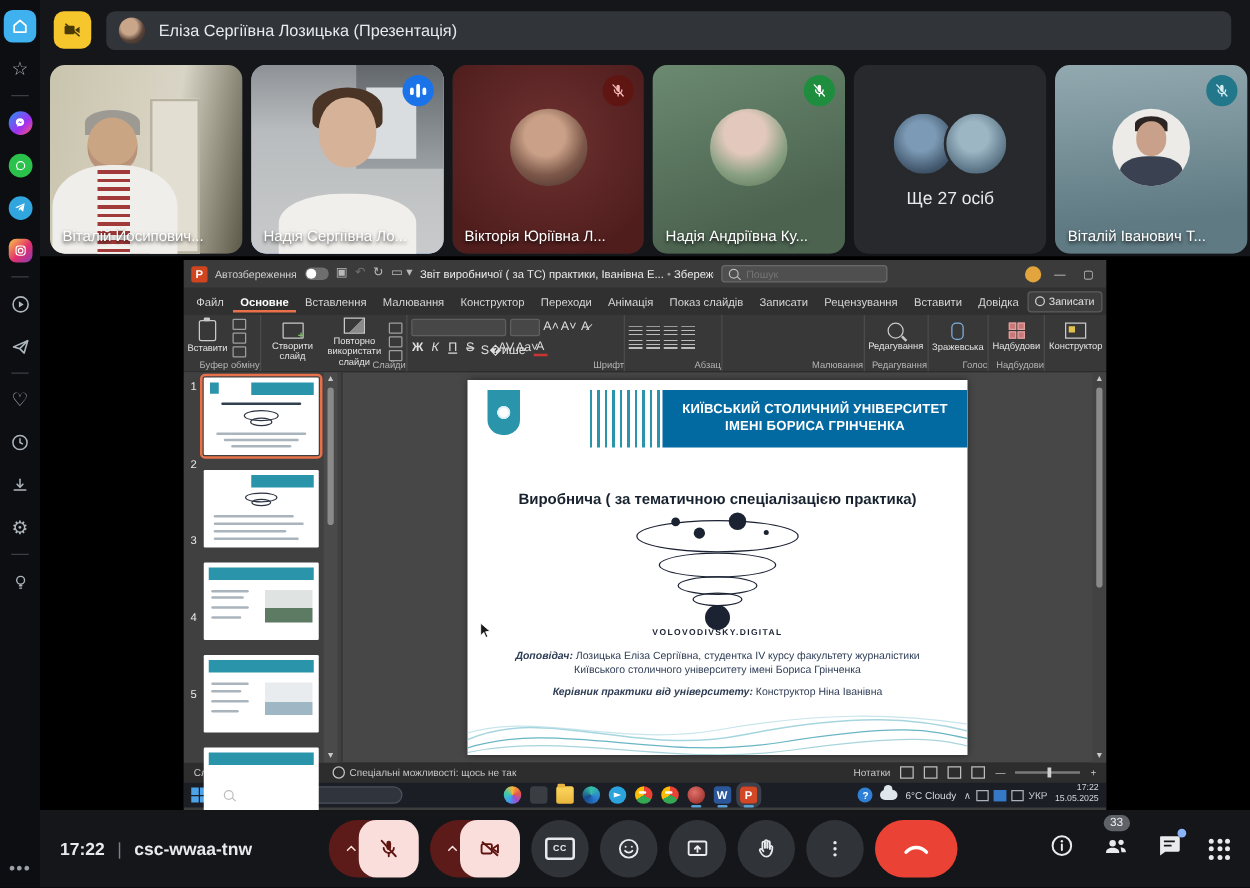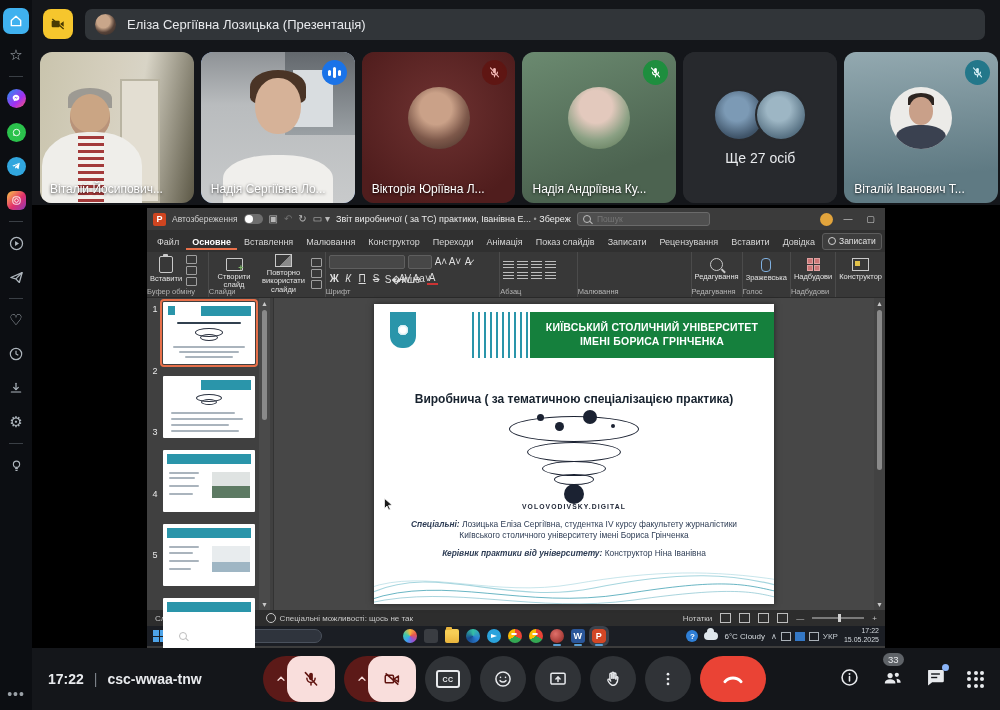--- a/index.html
+++ b/index.html
@@ -90,21 +90,21 @@
   #ppt-tabs{height:22px;background:#303030;display:flex;align-items:center;padding:0 4px;gap:1px;box-sizing:border-box;}
   .ptab{font-size:9px;color:#d6d6d6;padding:4px 6px 3px;white-space:nowrap;}
   .ptab.active{color:#fff;font-weight:bold;box-shadow:inset 0 -2px 0 #e8704a;}
   .tabs-right{margin-left:auto;display:flex;align-items:center;gap:5px;}
   .tr-btn{height:15px;display:flex;align-items:center;gap:3px;border:1px solid #5d5d5d;background:#3d3d3d;border-radius:3px;padding:0 5px;font-size:8.5px;color:#e0e0e0;white-space:nowrap;}
   .rec-dot{width:6px;height:6px;border:1.5px solid #d0d0d0;border-radius:50%;}
 
   
   #ribbon{height:46px;background:#383838;display:flex;box-sizing:border-box;border-bottom:1px solid #2a2a2a;}
   .rgroup{position:relative;border-right:1px solid #4b4b4b;display:flex;flex-direction:column;box-sizing:border-box;padding:2px 3px 11px;}
-  .rg-label{position:absolute;bottom:1px;left:0;right:0;text-align:left;font-size:7.5px;color:#b4b4b4;white-space:nowrap;}
+  .rg-label{position:absolute;bottom:1px;left:0;right:0;text-align:right;font-size:7.5px;color:#b4b4b4;white-space:nowrap;}
   .rg-body{display:flex;align-items:center;gap:4px;flex:1;}
   .bigbtn{display:flex;flex-direction:column;align-items:center;justify-content:center;font-size:7.5px;color:#e2e2e2;gap:2px;text-align:center;line-height:1.1;}
   .ic-clip{width:12px;height:15px;border:1.2px solid #c9c9c9;border-radius:2px;position:relative;}
   .ic-clip::before{content:"";position:absolute;top:-3px;left:3px;width:5px;height:3px;background:#c9c9c9;border-radius:1px;}
   .minicol{display:flex;flex-direction:column;gap:2px;}
   .mini{width:9px;height:7px;border:1px solid #9f9f9f;border-radius:1px;}
   .ic-slide{width:15px;height:11px;border:1.2px solid #c9c9c9;border-radius:1px;position:relative;}
   .ic-slide::after{content:"+";position:absolute;right:-2px;bottom:-4px;color:#7fba6a;font-size:9px;font-weight:bold;}
   .ic-img{width:15px;height:11px;border:1.2px solid #c9c9c9;background:linear-gradient(135deg,transparent 55%,#8a8a8a 55%);}
   .fontbox{width:74px;height:12px;background:#474747;border:1px solid #5f5f5f;border-radius:2px;}
@@ -147,21 +147,21 @@
   .scr-space{flex:1;}
   #slide-wrap{flex:1;display:flex;justify-content:center;}
   #doc-scroll{width:11px;background:#424242;display:flex;flex-direction:column;align-items:center;padding:2px 0;box-sizing:border-box;}
 
   
   #slide{width:400px;height:300px;background:#fff;margin-top:6px;position:relative;box-shadow:0 0 6px rgba(0,0,0,.5);color:#1c2b3a;overflow:hidden;}
   #sl-head{position:absolute;top:8px;left:0;right:0;height:46px;display:flex;}
   .sl-shield{width:26px;height:36px;margin-left:16px;background:#2a95aa;border-radius:0 0 12px 12px;position:relative;}
   .sl-shield::after{content:"";position:absolute;left:7px;top:12px;width:12px;height:12px;border-radius:50%;background:radial-gradient(circle,#fff 35%,#cde9ef 60%,#2a95aa 65%);}
   .sl-stripes{width:58px;height:46px;margin-left:56px;background:repeating-linear-gradient(90deg,#2a95aa 0 2px,#fff 2px 6px);}
-  .sl-band{flex:1;height:46px;background:#15803d;display:flex;flex-direction:column;align-items:center;justify-content:center;color:#fff;font-weight:bold;font-size:10.5px;line-height:1.3;text-align:center;letter-spacing:.2px;}
+  .sl-band{flex:1;height:46px;background:#0369a1;display:flex;flex-direction:column;align-items:center;justify-content:center;color:#fff;font-weight:bold;font-size:10.5px;line-height:1.3;text-align:center;letter-spacing:.2px;}
   #sl-title{position:absolute;top:88px;left:0;right:0;text-align:center;font-size:12px;font-weight:bold;color:#17222e;}
   #funnel{position:absolute;top:108px;left:50%;transform:translateX(-50%);width:150px;height:86px;}
   .fe{position:absolute;left:50%;transform:translateX(-50%);border:1.6px solid #1b2232;border-radius:50%;}
   .fd{position:absolute;border-radius:50%;background:#1b2232;}
   #fun-cap{position:absolute;top:199px;left:0;right:0;text-align:center;font-size:6.8px;font-weight:bold;letter-spacing:1.1px;color:#1b2232;}
   #sl-sp1{position:absolute;top:215px;left:30px;right:30px;text-align:center;font-size:8.4px;color:#2e3d55;line-height:1.35;}
   #sl-sp2{position:absolute;top:244px;left:30px;right:30px;text-align:center;font-size:8.4px;color:#2e3d55;}
   .lbl{font-weight:bold;font-style:italic;}
   #sl-waves{position:absolute;bottom:0;left:0;pointer-events:none;}
   #cursor{position:absolute;left:10px;top:194px;}
@@ -643,21 +643,21 @@
           <span class="fe" style="top:30px;width:92px;height:18px"></span>
           <span class="fe" style="top:49px;width:62px;height:13px"></span>
           <span class="fe" style="top:62px;width:38px;height:9px"></span>
           <span class="fd" style="left:84px;top:-2px;width:14px;height:14px"></span>
           <span class="fd" style="left:38px;top:2px;width:7px;height:7px"></span>
           <span class="fd" style="left:56px;top:10px;width:9px;height:9px"></span>
           <span class="fd" style="left:112px;top:12px;width:4px;height:4px"></span>
           <span class="fd" style="left:65px;top:72px;width:20px;height:20px"></span>
         </div>
         <div id="fun-cap">VOLOVODIVSKY.DIGITAL</div>
-        <div id="sl-sp1"><span class="lbl">Спеціальні:</span><span> Лозицька Еліза Сергіївна, студентка IV курсу факультету журналістики Київського столичного університету імені Бориса Грінченка</span></div>
+        <div id="sl-sp1"><span class="lbl">Доповідач:</span><span> Лозицька Еліза Сергіївна, студентка IV курсу факультету журналістики Київського столичного університету імені Бориса Грінченка</span></div>
         <div id="sl-sp2"><span class="lbl">Керівник практики від університету:</span><span> Конструктор Ніна Іванівна</span></div>
         <svg id="sl-waves" width="400" height="60" viewBox="0 0 400 60">
           <path d="M-5 50 C60 18 130 62 220 44 S 360 30 405 42" fill="none" stroke="#8fcbd6" stroke-width="1.2" opacity=".8"></path>
           <path d="M-5 56 C70 30 150 66 250 50 S 370 40 405 48" fill="none" stroke="#2a95aa" stroke-width="1" opacity=".7"></path>
           <path d="M-5 44 C50 24 120 54 200 40 S 340 26 405 36" fill="none" stroke="#b9dfe6" stroke-width="1" opacity=".8"></path>
           <path d="M-5 59 C80 40 160 70 260 56 S 380 48 405 54" fill="none" stroke="#6fb8c6" stroke-width="1" opacity=".6"></path>
         </svg>
         <svg id="cursor" width="9" height="13" viewBox="0 0 9 13">
               <path d="M0.5 0.5 L0.5 10.5 L3 8 L4.8 12 L6.3 11.2 L4.5 7.4 L8 7 Z" fill="#1a1a1a" stroke="#fff" stroke-width=".7"></path>
             </svg>

